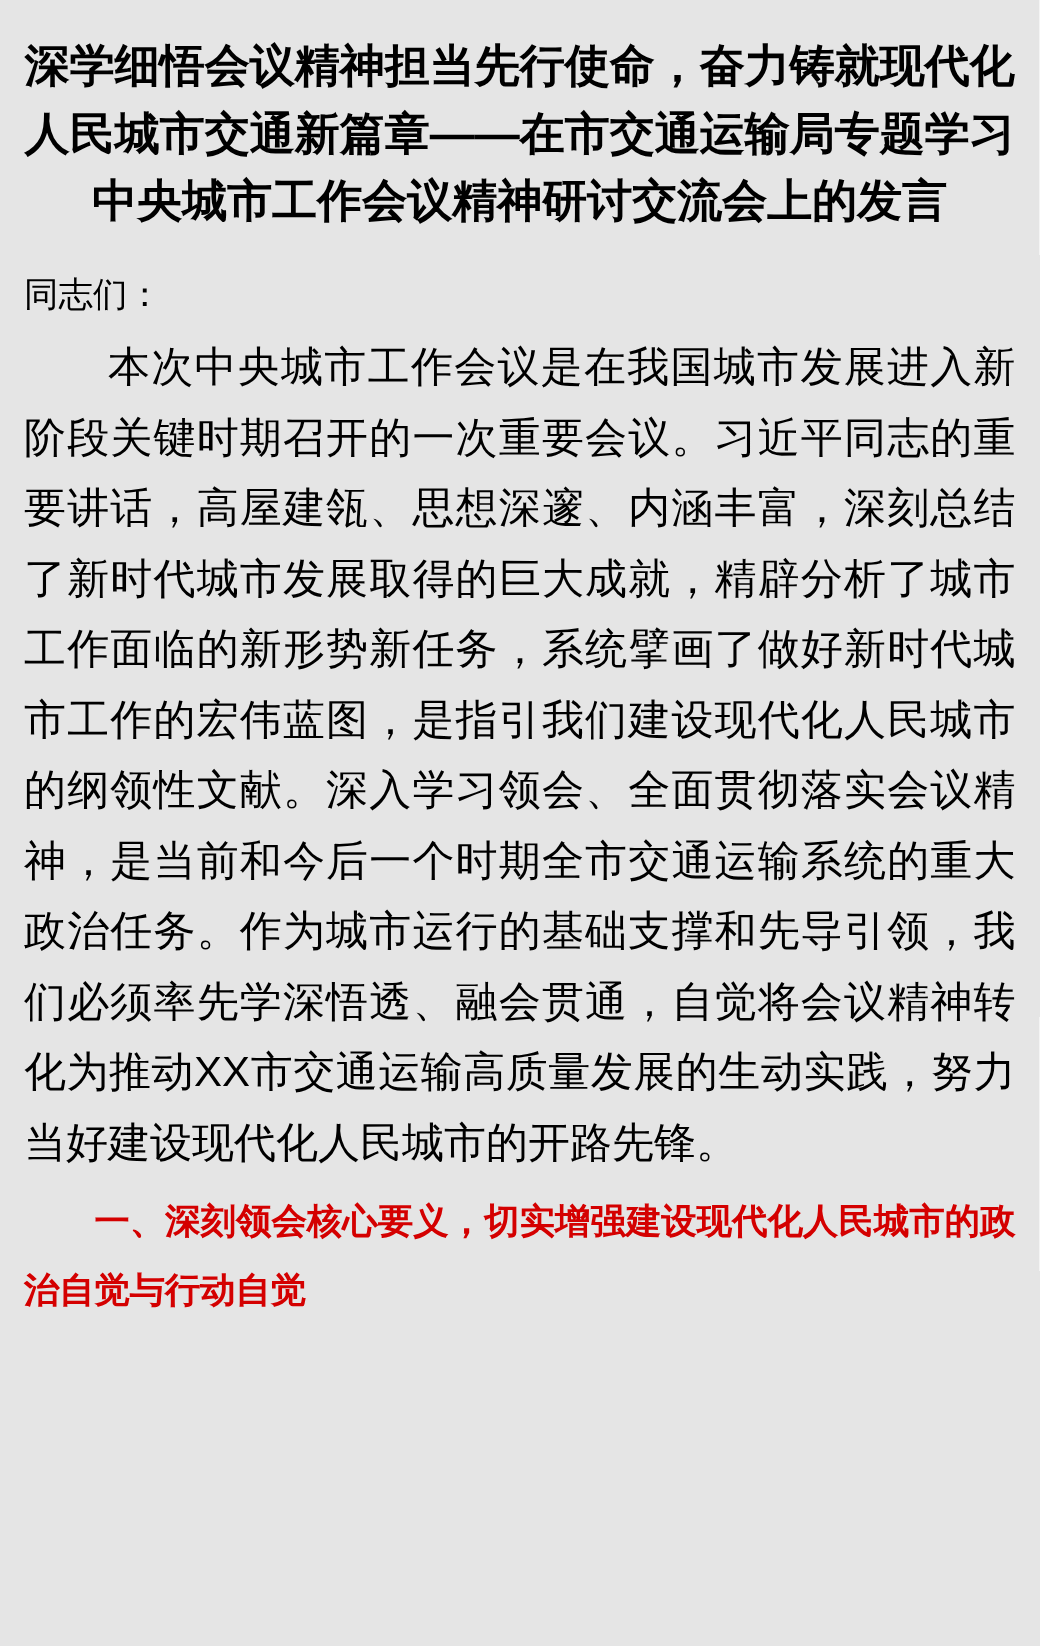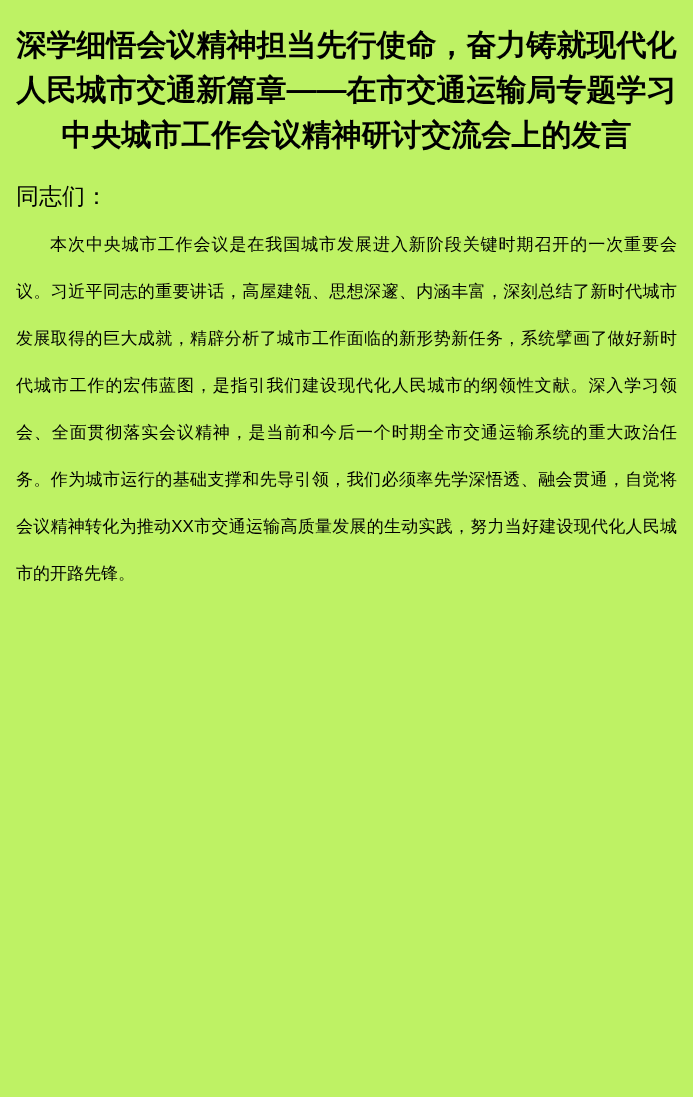--- a/index.html
+++ b/index.html
@@ -12,40 +12,40 @@
     height: 1097px;
     font-family: "Liberation Sans", sans-serif;
     color: #000000;
     overflow: hidden;
   }
   .page {
     width: 693px;
     height: 1097px;
     box-sizing: border-box;
     padding: 22px 16px 17px 16px;
-    background: #bef264;
+    background: #e5e5e5;
     position: relative;
   }
   .doc-title {
     font-size: 30px;
     line-height: 45px;
     font-weight: bold;
     text-align: center;
     letter-spacing: 0px;
     margin: 0 0 22px 0;
     color: #000000;
   }
   .salutation {
     font-size: 23px;
     line-height: 34px;
     margin: 0 0 8px 0;
     color: #000000;
   }
   .body-para {
-    font-size: 17px;
+    font-size: 28px;
     line-height: 47px;
     text-align: justify;
     text-justify: inter-ideograph;
     margin: 0;
     color: #000000;
     text-indent: 2em;
   }
   .section-heading {
     font-size: 23.5px;
     line-height: 46px;
@@ -60,13 +60,14 @@
     margin-top: 2px;
   }
 </style>
 </head>
 <body>
 
 <div class="page">
   <h1 class="doc-title">深学细悟会议精神担当先行使命，奋力铸就现代化人民城市交通新篇章——在市交通运输局专题学习中央城市工作会议精神研讨交流会上的发言</h1>
   <p class="salutation">同志们：</p>
   <p class="body-para">本次中央城市工作会议是在我国城市发展进入新阶段关键时期召开的一次重要会议。习近平同志的重要讲话，高屋建瓴、思想深邃、内涵丰富，深刻总结了新时代城市发展取得的巨大成就，精辟分析了城市工作面临的新形势新任务，系统擘画了做好新时代城市工作的宏伟蓝图，是指引我们建设现代化人民城市的纲领性文献。深入学习领会、全面贯彻落实会议精神，是当前和今后一个时期全市交通运输系统的重大政治任务。作为城市运行的基础支撑和先导引领，我们必须率先学深悟透、融会贯通，自觉将会议精神转化为推动XX市交通运输高质量发展的生动实践，努力当好建设现代化人民城市的开路先锋。</p>
+  <p class="section-heading">一、深刻领会核心要义，切实增强建设现代化人民城市的政治自觉与行动自觉</p>
 </div>
 
 </body></html>

